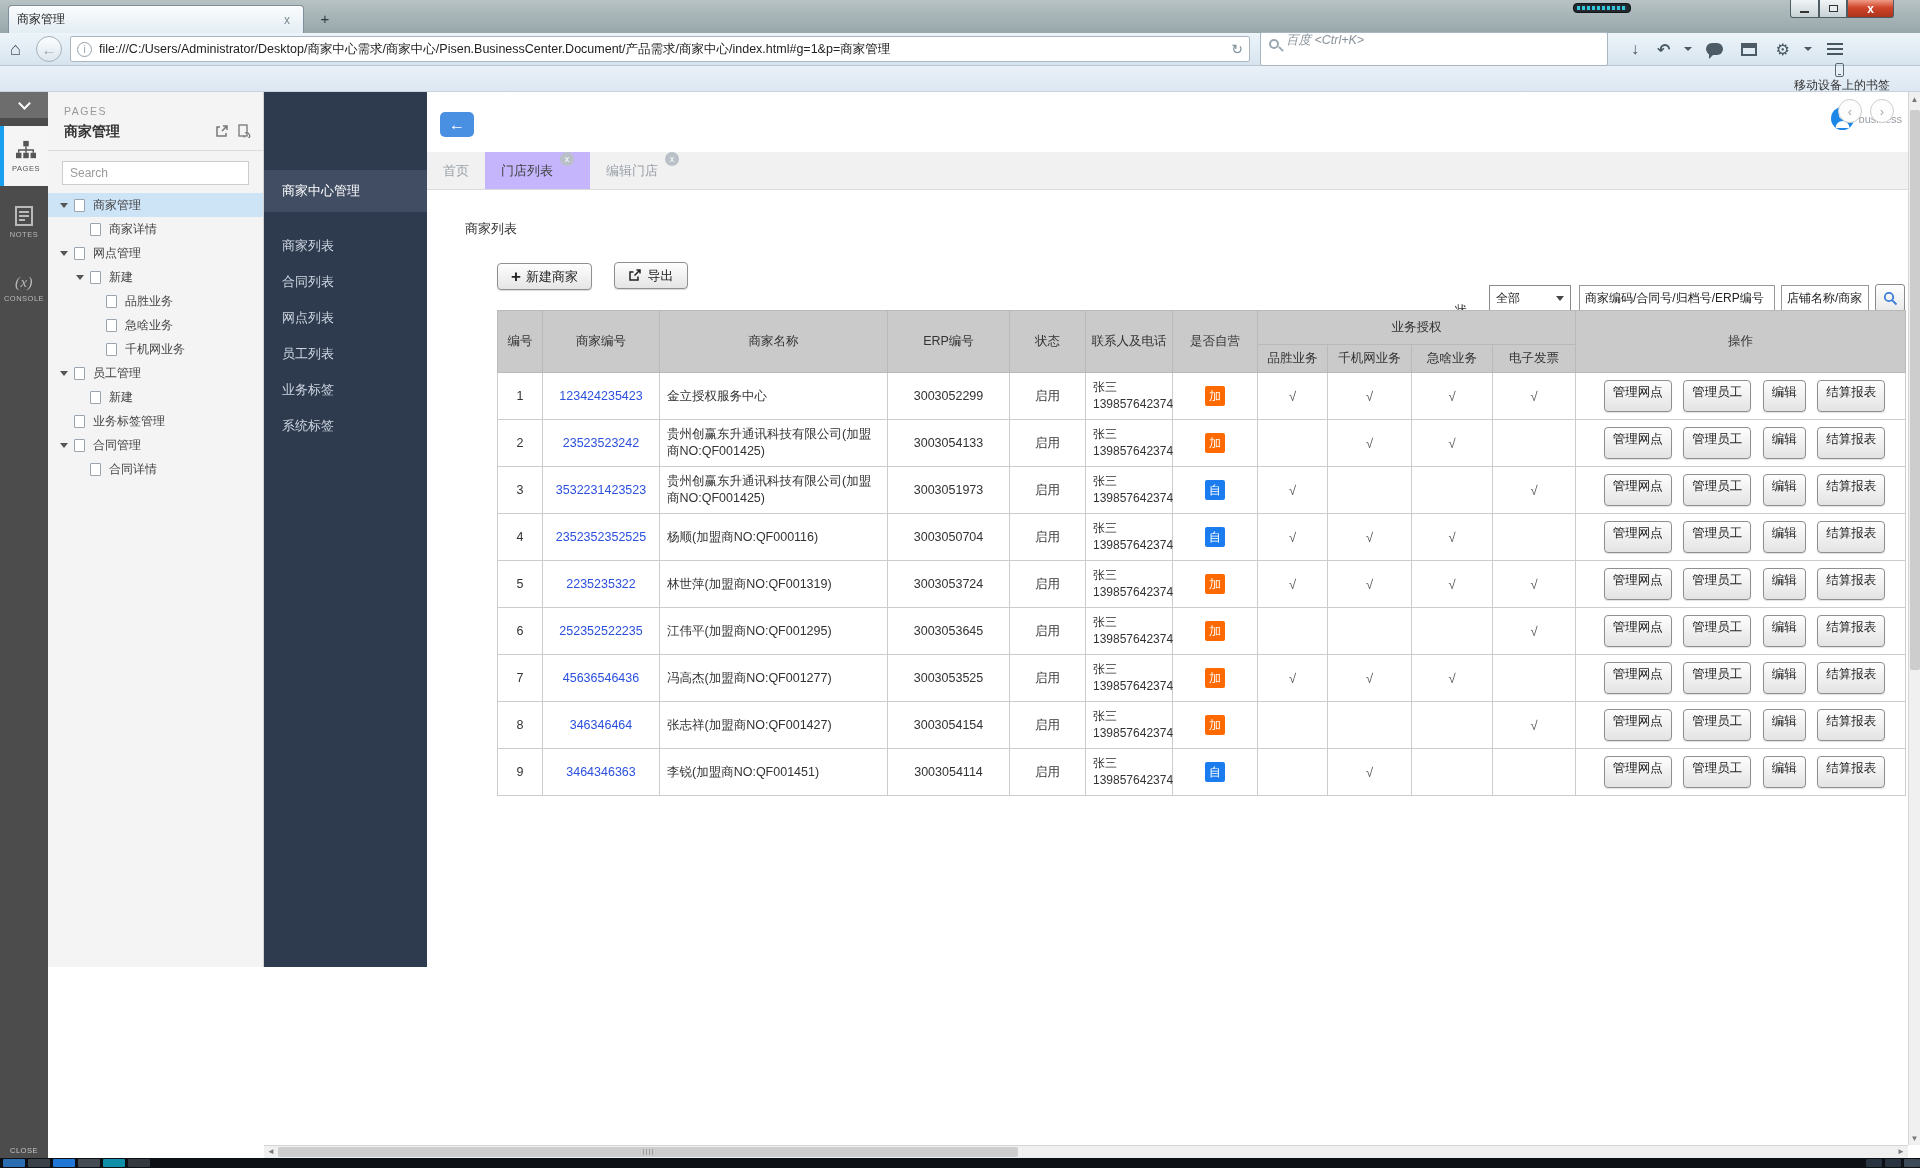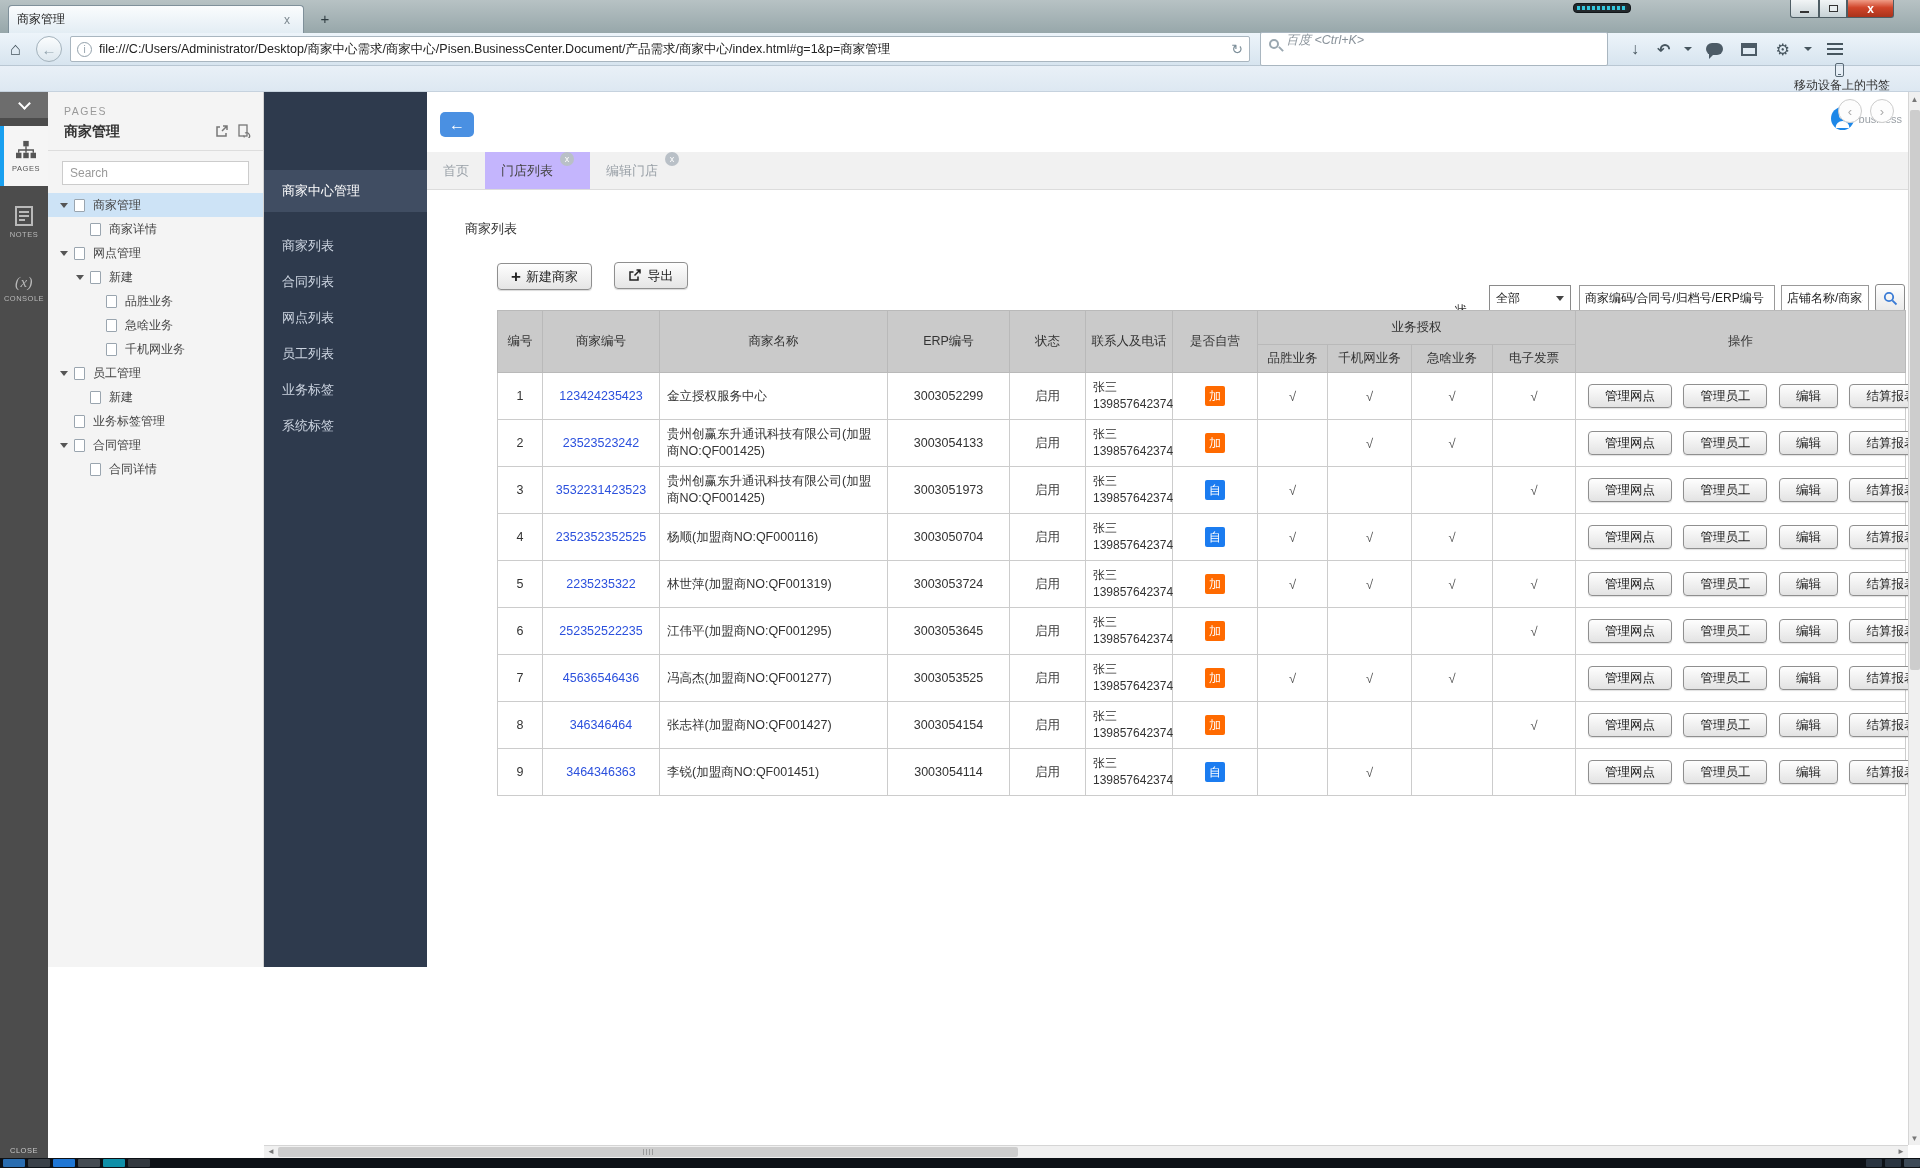--- a/index.html
+++ b/index.html
@@ -154,21 +154,21 @@
   .grid thead tr:last-child th { height:28px; }
   .grid td { border:1px solid #ccc; height:47px; font-size:12.5px; color:#333; text-align:center; padding:2px 4px; }
   .grid td.al { text-align:left; padding-left:7px; }
   .mlink { color:#2b50dd; }
   .badge { display:inline-block; width:20px; height:20px; line-height:20px; border-radius:2px;
     color:#fff; font-size:12px; text-align:center; }
   .badge[data-badge="加"] { background:#ff6a00; }
   .badge[data-badge="自"] { background:#1b7cf0; }
   .check { color:#555; font-size:13px; }
   .acts { white-space:nowrap; text-align:left; padding-left:6px; }
-  .abtn { display:inline-block; height:24px; line-height:22px; padding:0 16px; border:1px solid #8f8f8f;
+  .abtn { display:inline-block; height:32px; line-height:22px; padding:0 8px; border:1px solid #8f8f8f;
     border-radius:4px; background:linear-gradient(#fefefe,#e3e3e3); font-size:12.5px; color:#222;
     margin-left:8px; box-shadow:0 1px 1px rgba(0,0,0,.12); }
   .contact-line { display:block; line-height:1.45; font-size:12px; white-space:nowrap; }
 
   .gfooter { position:absolute; left:70px; top:642px; width:1408px; display:flex;
     justify-content:space-between; align-items:center; }
   .summary { font-size:12px; color:#555; }
   .pager { display:flex; gap:6px; }
   .pg { min-width:26px; height:26px; line-height:24px; text-align:center; padding:0 6px;
     border:1px solid #ccd6e0; background:#fff; color:#3c7dd9; font-size:12px; border-radius:2px; }

